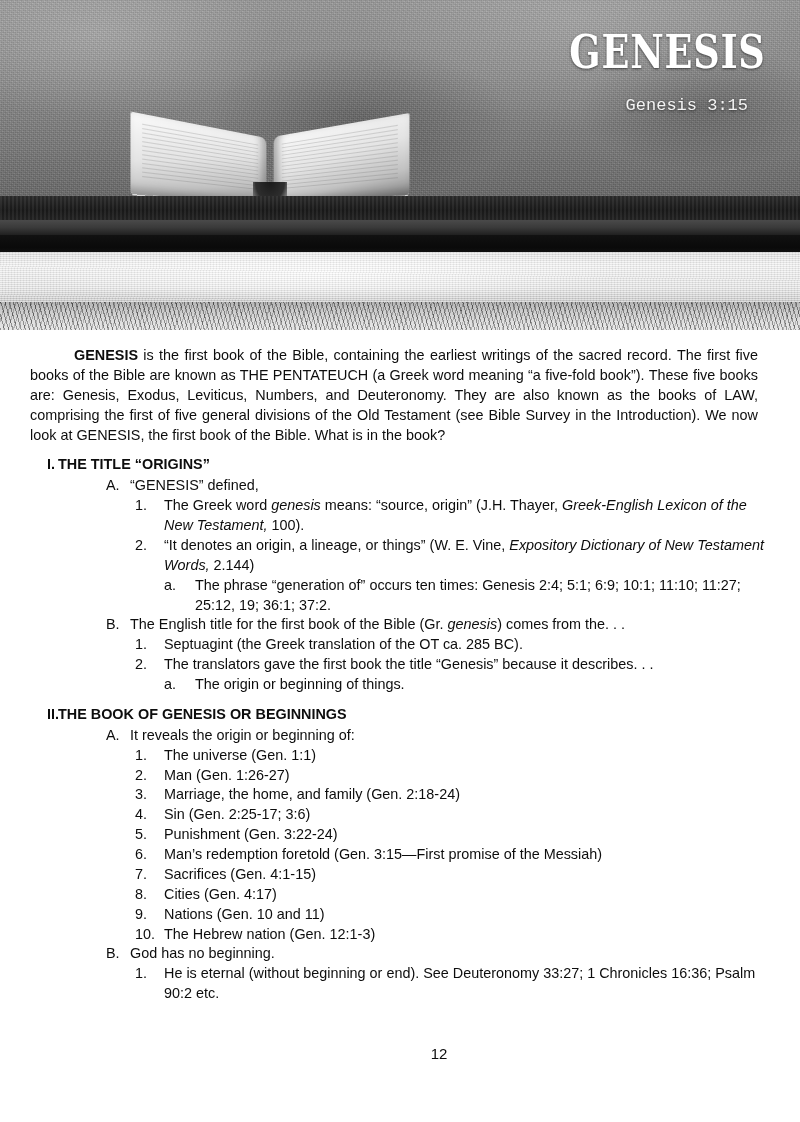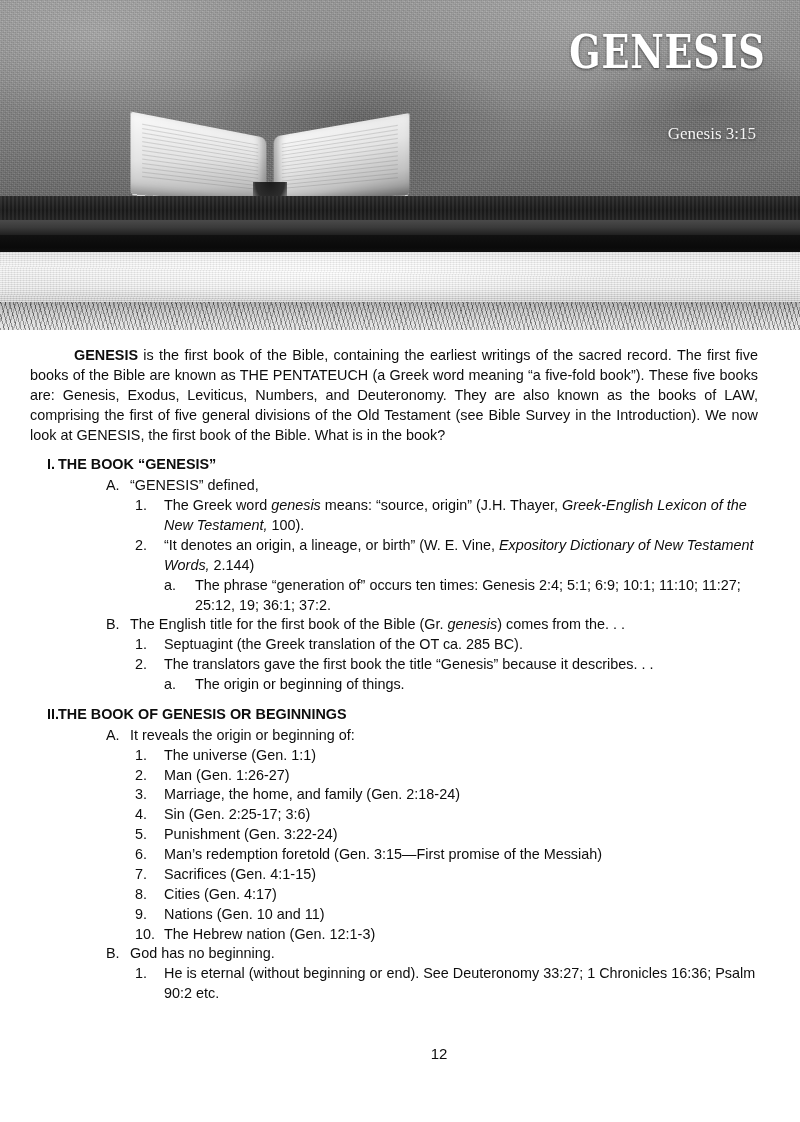--- a/index.html
+++ b/index.html
@@ -162,28 +162,27 @@
     line-height: 1;
     letter-spacing: 1px;
     color: #ffffff;
     transform: scaleX(0.78);
     transform-origin: right center;
     text-shadow: 0 1px 3px rgba(0,0,0,0.55);
     white-space: nowrap;
   }
   .photo-subtitle {
     position: absolute;
-    right: 44px;
+    right: 52px;
     top: 96px;
-    font-family: Liberation Serif, serif;
+    font-family: Liberation Mono, monospace;
     font-size: 17px;
     color: #f4f4f4;
     text-shadow: 0 1px 3px rgba(0,0,0,0.6);
     white-space: nowrap;
-    margin-top: 28px;
   }
 
   
   .page-body {
     padding: 16px 30px 0 30px;
     width: 740px;
     box-sizing: content-box;
   }
   .intro {
     font-size: 14.4px;
@@ -265,33 +264,33 @@
 </div>
 
 <div class="page-body">
   <p class="intro">
     <b>GENESIS</b><span> is the first book of the Bible, containing the earliest writings of the sacred record. The first five books of the Bible are known as THE PENTATEUCH (a Greek word meaning “a five-fold book”). These five books are: Genesis, Exodus, Leviticus, Numbers, and Deuteronomy. They are also known as the books of LAW, comprising the first of five general divisions of the Old Testament (see Bible Survey in the Introduction). We now look at GENESIS, the first book of the Bible. What is in the book?</span>
   </p>
   <div id="sections-root">
       <div class="section">
         <div class="section-heading">
           <span class="mark">I.</span>
-          <span class="txt">THE BOOK “GENESIS”</span>
+          <span class="txt">THE TITLE “ORIGINS”</span>
         </div>
         <div class="lvl lvl-a">
           <span class="mark">A.</span>
           <span class="txt">“GENESIS” defined,</span>
         </div>
         <div class="lvl lvl-1">
           <span class="mark">1.</span>
           <span class="txt"><span>The Greek word </span><span class="it">genesis</span><span> means: “source, origin” (J.H. Thayer, </span><span class="it">Greek-English Lexicon of the New Testament,</span><span> 100).</span></span>
         </div>
         <div class="lvl lvl-1">
           <span class="mark">2.</span>
-          <span class="txt"><span>“It denotes an origin, a lineage, or birth” (W. E. Vine, </span><span class="it">Expository Dictionary of New Testament Words,</span><span> 2.144)</span></span>
+          <span class="txt"><span>“It denotes an origin, a lineage, or things” (W. E. Vine, </span><span class="it">Expository Dictionary of New Testament Words,</span><span> 2.144)</span></span>
         </div>
         <div class="lvl lvl-a2">
           <span class="mark">a.</span>
           <span class="txt">The phrase “generation of” occurs ten times: Genesis 2:4; 5:1; 6:9; 10:1; 11:10; 11:27; 25:12, 19; 36:1; 37:2.</span>
         </div>
         <div class="lvl lvl-a">
           <span class="mark">B.</span>
           <span class="txt"><span>The English title for the first book of the Bible (Gr. </span><span class="it">genesis</span><span>) comes from the. . .</span></span>
         </div>
         <div class="lvl lvl-1">

